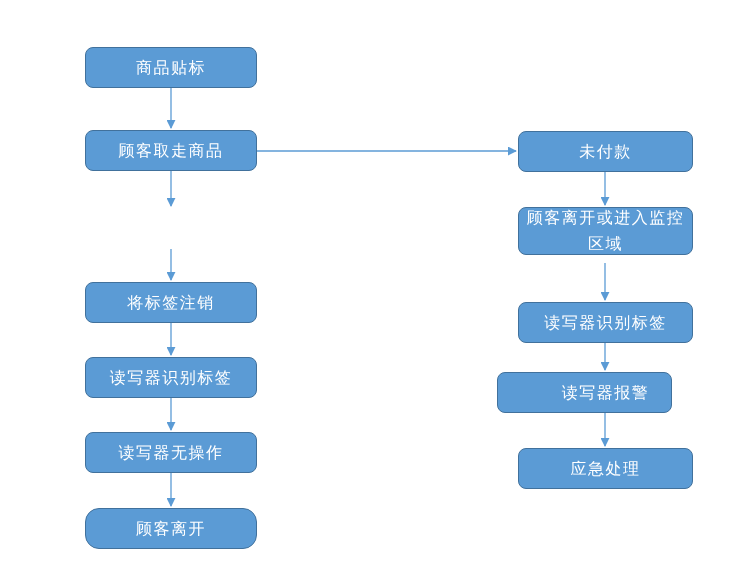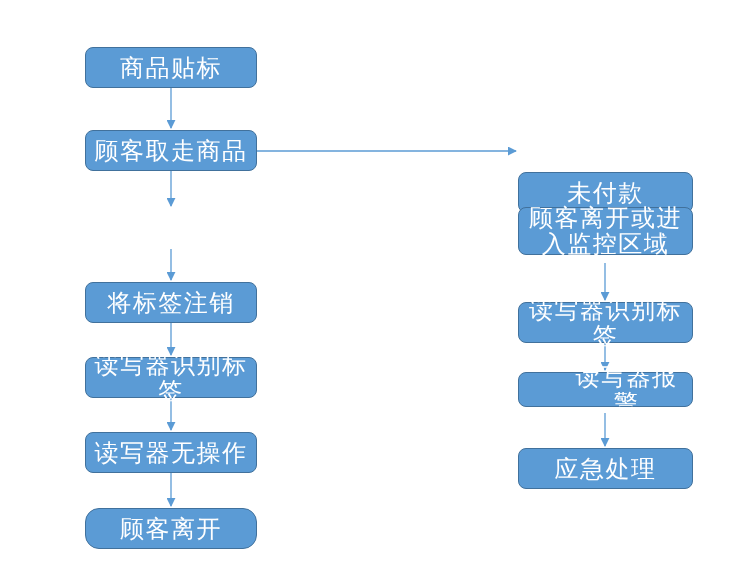--- a/index.html
+++ b/index.html
@@ -26,21 +26,21 @@
     stroke: var(--arrow, #5b9bd5);
     stroke-width: 1.3;
   }
   .node {
     position: absolute;
     box-sizing: border-box;
     background: var(--node-fill, #5b9bd5);
     border: 1.5px solid var(--node-border, #41719c);
     border-radius: 8px;
     color: var(--text, #ffffff);
-    font-size: 24px;
+    font-size: 16px;
     line-height: 26px;
     letter-spacing: 1.5px;
     display: flex;
     align-items: center;
     justify-content: center;
     text-align: center;
     padding: 0 6px;
   }
 </style>
 </head>
@@ -67,19 +67,19 @@
     <line x1="605" y1="413" x2="605" y2="446" marker-end="url(#arrowhead)"></line>
   </svg>
 
   <div class="node" style="left:85px;  top:47px;  width:172px; height:41px;">商品贴标</div>
   <div class="node" style="left:85px;  top:130px; width:172px; height:41px;">顾客取走商品</div>
   <div class="node" style="left:85px;  top:282px; width:172px; height:41px;border-radius:8px;">将标签注销</div>
   <div class="node" style="left:85px;  top:357px; width:172px; height:41px;">读写器识别标签</div>
   <div class="node" style="left:85px;  top:432px; width:172px; height:41px;">读写器无操作</div>
   <div class="node" style="left:85px;  top:508px; width:172px; height:41px;border-radius:14px;">顾客离开</div>
 
-  <div class="node" style="left:518px; top:131px; width:175px; height:41px;margin-top:41px;">未付款</div>
+  <div class="node" style="left:518px; top:131px; width:175px; height:41px;">未付款</div>
   <div class="node" style="left:518px; top:207px; width:175px; height:48px;">顾客离开或进入监控区域</div>
   <div class="node" style="left:518px; top:302px; width:175px; height:41px;">读写器识别标签</div>
-  <div class="node" style="left:518px; top:372px; width:175px; height:35px;padding-left:48px;">读写器报警</div>
+  <div class="node" style="left:497px; top:372px; width:175px; height:41px;padding-left:48px;">读写器报警</div>
   <div class="node" style="left:518px; top:448px; width:175px; height:41px;">应急处理</div>
 
 </div>
 
 </body></html>

